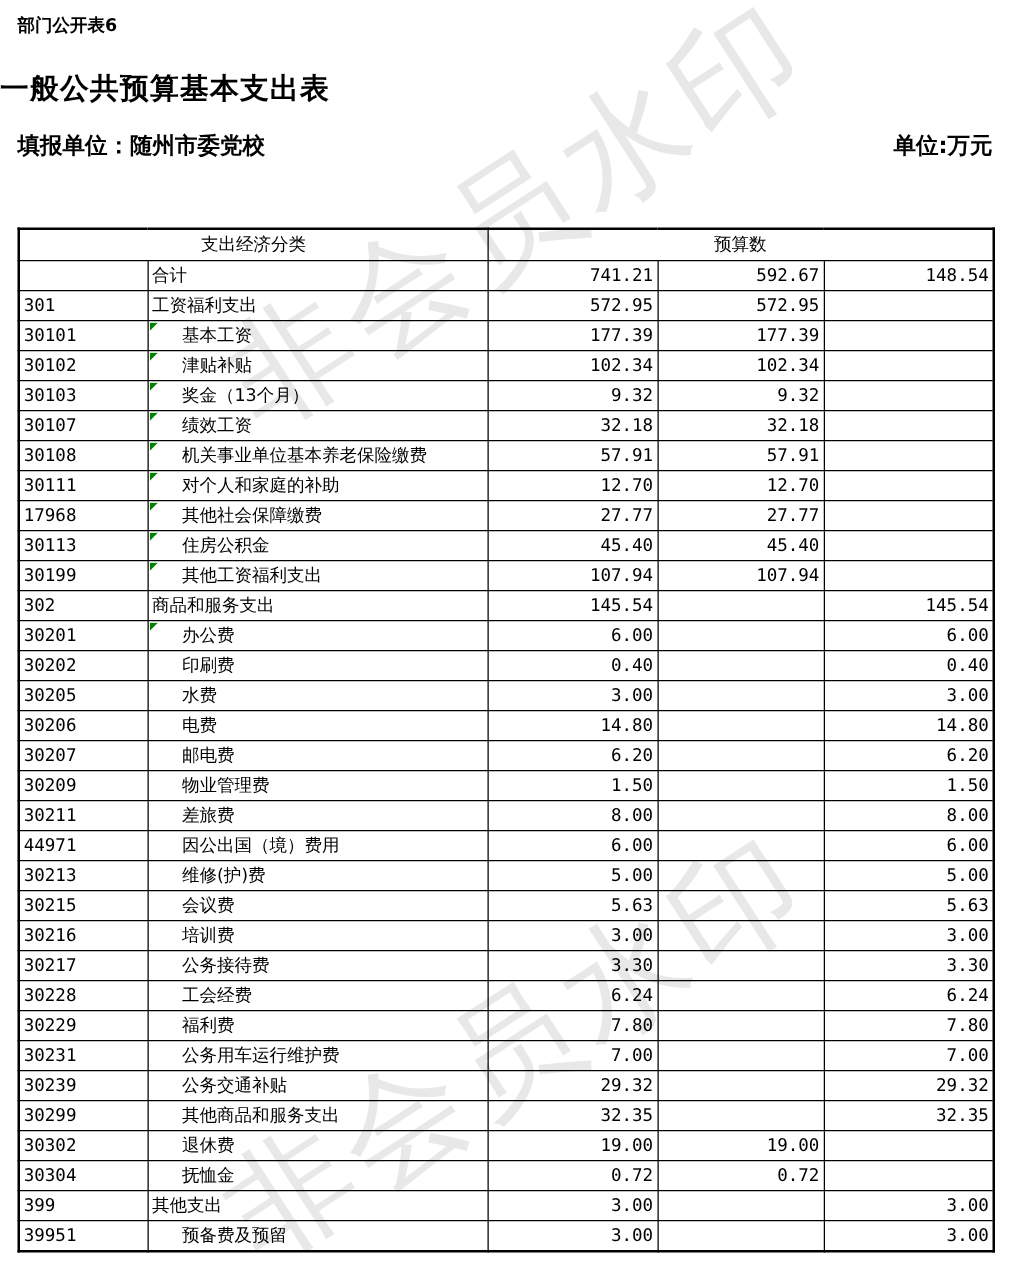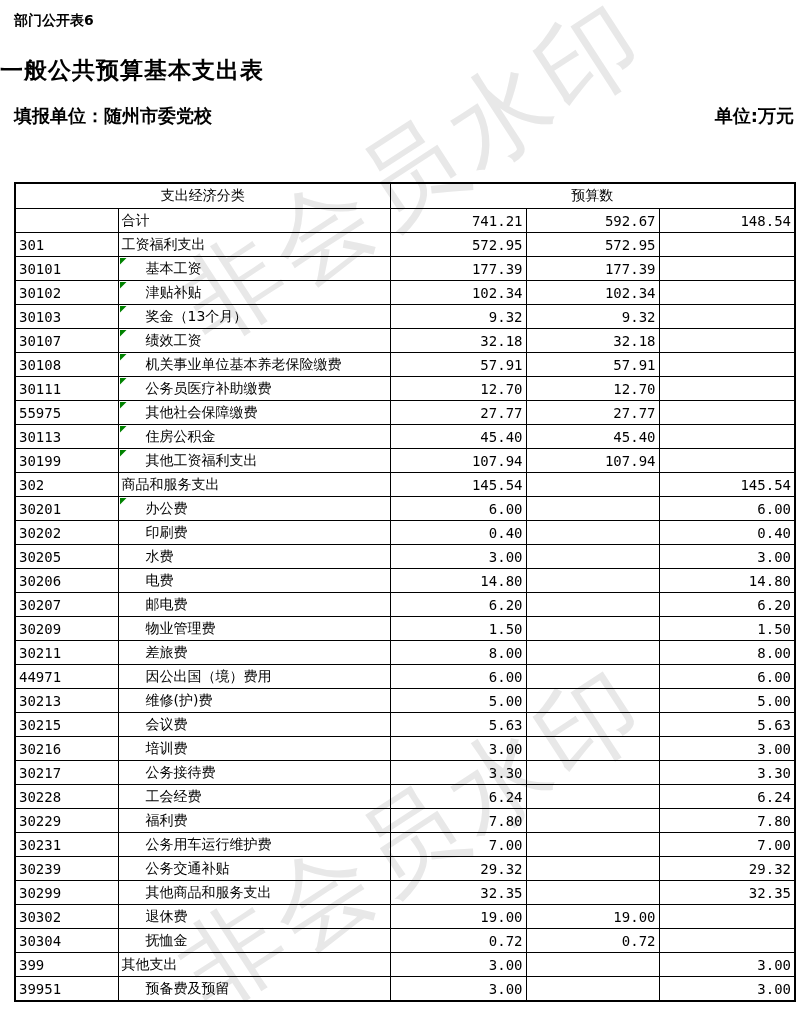--- a/index.html
+++ b/index.html
@@ -137,27 +137,27 @@
         </tr>
         <tr>
           <td class="code">30108</td>
           <td class="name indent"><span class="tri"></span><span>机关事业单位基本养老保险缴费</span></td>
           <td class="num">57.91</td>
           <td class="num">57.91</td>
           <td class="num"></td>
         </tr>
         <tr>
           <td class="code">30111</td>
-          <td class="name indent"><span class="tri"></span><span>公务员医疗补助缴费</span></td>
+          <td class="name indent"><span class="tri"></span><span>对个人和家庭的补助</span></td>
           <td class="num">12.70</td>
           <td class="num">12.70</td>
           <td class="num"></td>
         </tr>
         <tr>
-          <td class="code">55975</td>
+          <td class="code">17968</td>
           <td class="name indent"><span class="tri"></span><span>其他社会保障缴费</span></td>
           <td class="num">27.77</td>
           <td class="num">27.77</td>
           <td class="num"></td>
         </tr>
         <tr>
           <td class="code">30113</td>
           <td class="name indent"><span class="tri"></span><span>住房公积金</span></td>
           <td class="num">45.40</td>
           <td class="num">45.40</td>

